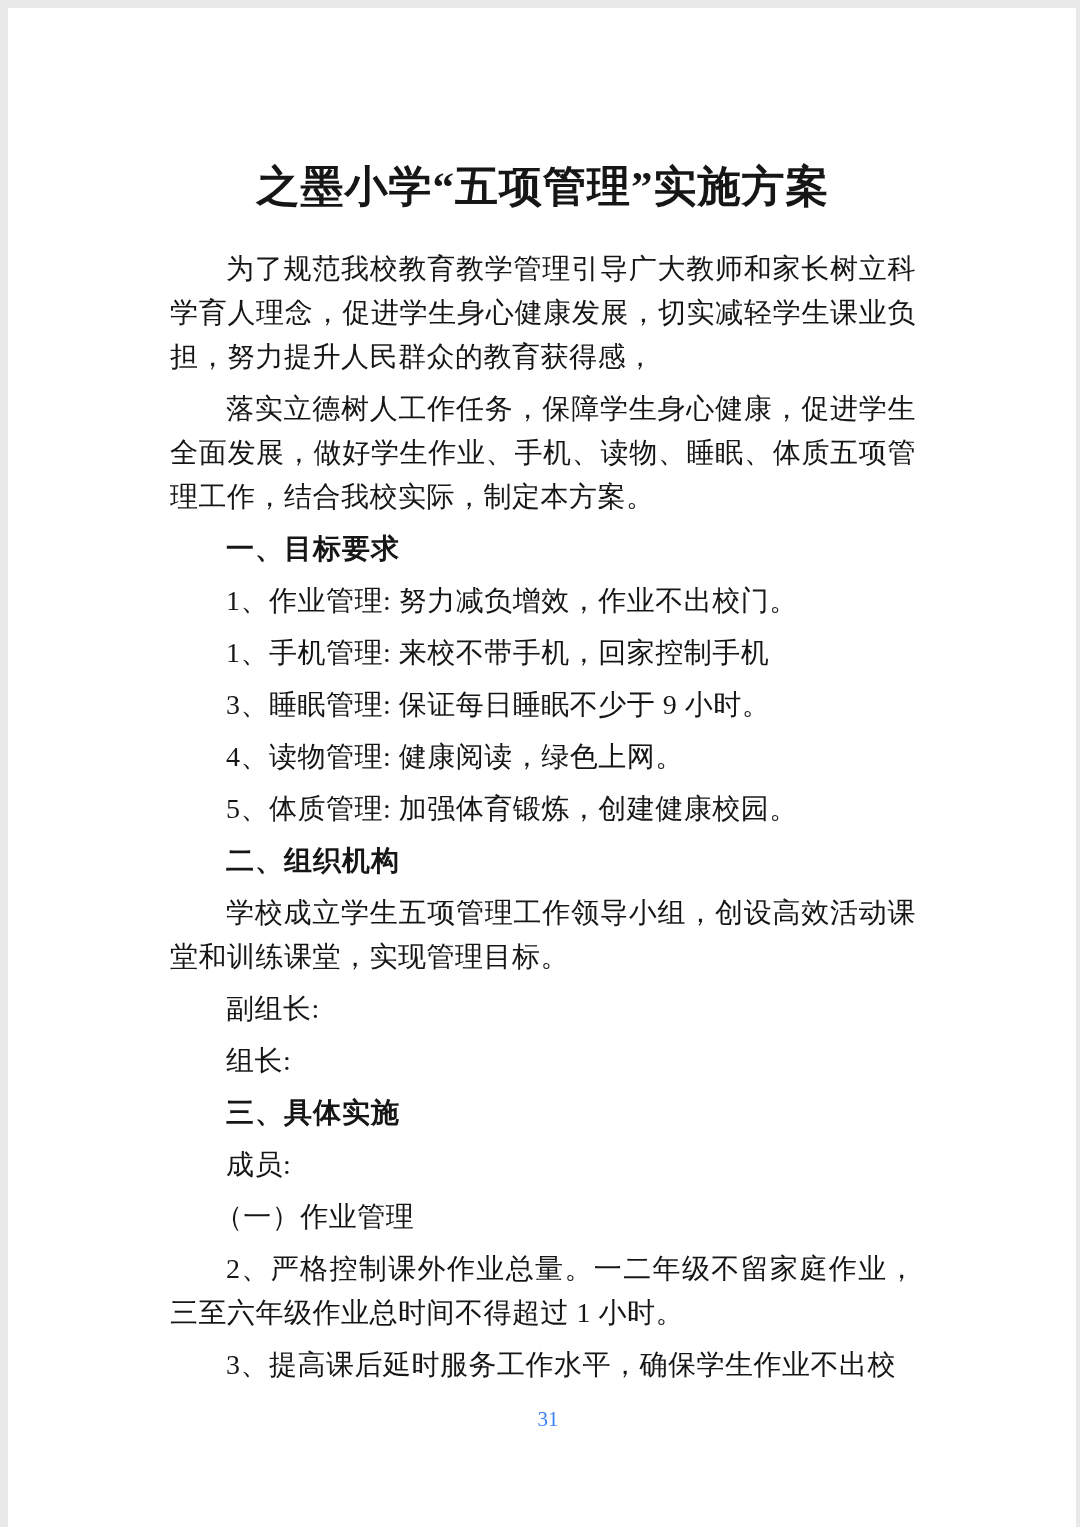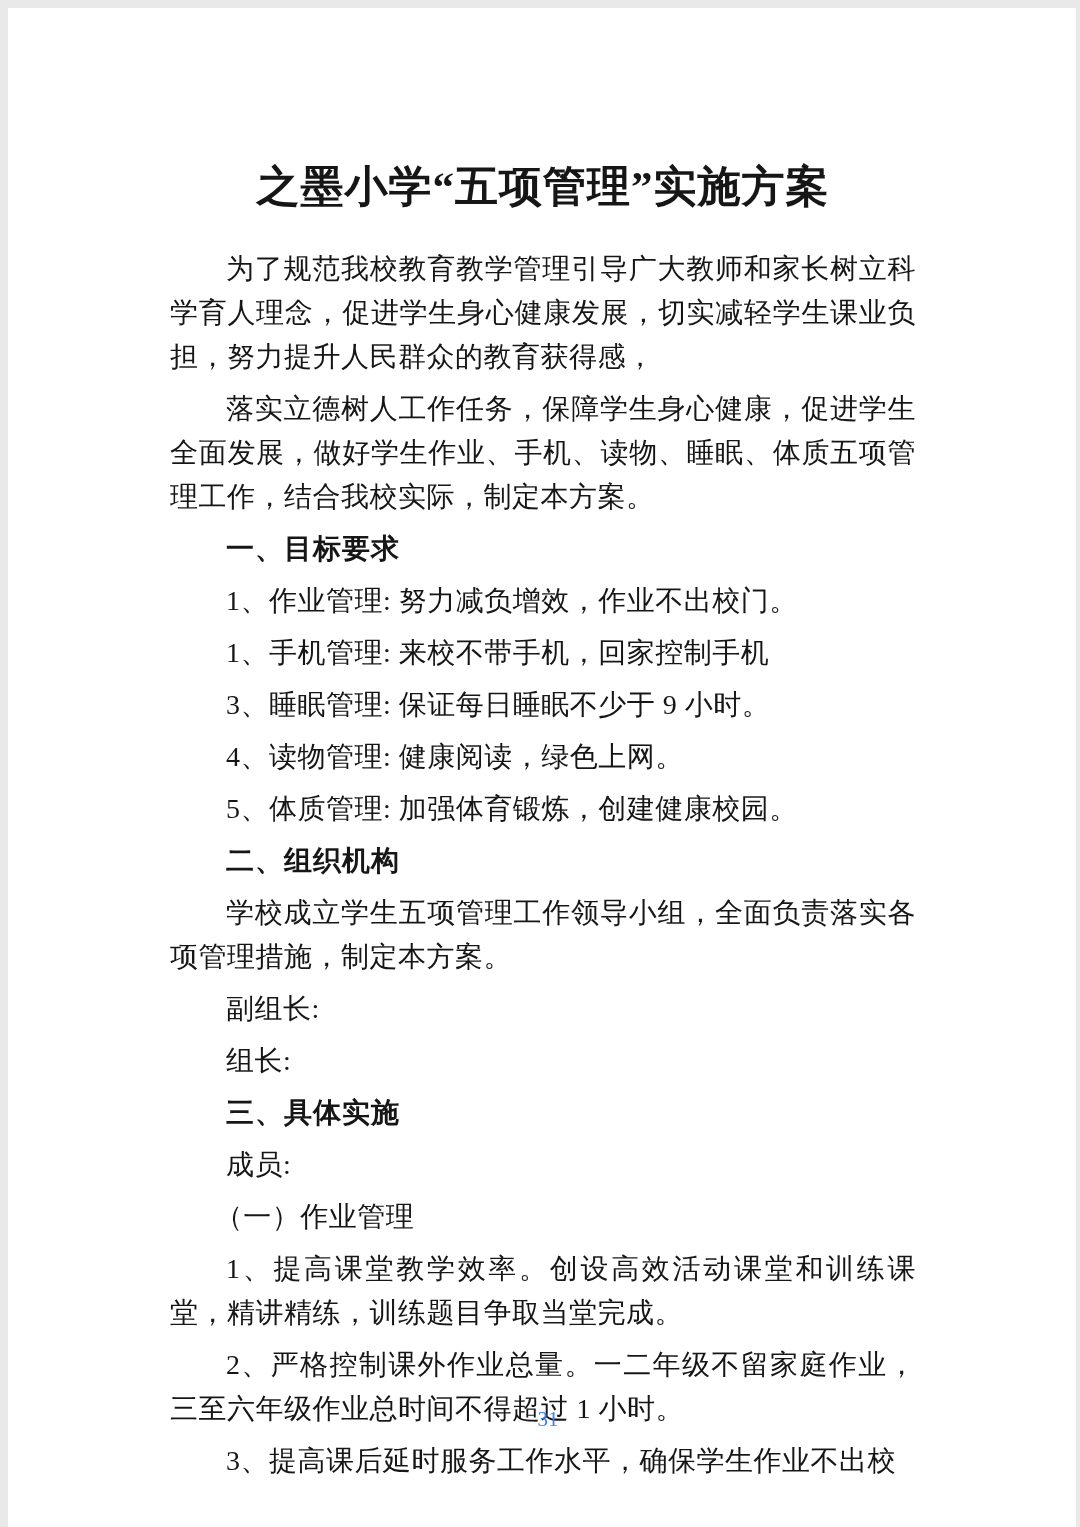--- a/index.html
+++ b/index.html
@@ -68,25 +68,24 @@
     <div class="doc-body" id="doc-body">
         <div class="block paragraph">为了规范我校教育教学管理引导广大教师和家长树立科学育人理念，促进学生身心健康发展，切实减轻学生课业负担，努力提升人民群众的教育获得感，</div>
         <div class="block paragraph">落实立德树人工作任务，保障学生身心健康，促进学生全面发展，做好学生作业、手机、读物、睡眠、体质五项管理工作，结合我校实际，制定本方案。</div>
         <div class="block heading">一、目标要求</div>
         <div class="block paragraph">1、作业管理: 努力减负增效，作业不出校门。</div>
         <div class="block paragraph">1、手机管理: 来校不带手机，回家控制手机</div>
         <div class="block paragraph">3、睡眠管理: 保证每日睡眠不少于 9 小时。</div>
         <div class="block paragraph">4、读物管理: 健康阅读，绿色上网。</div>
         <div class="block paragraph">5、体质管理: 加强体育锻炼，创建健康校园。</div>
         <div class="block heading">二、组织机构</div>
-        <div class="block paragraph">学校成立学生五项管理工作领导小组，全面负责落实各项管理措施，制定本方案。</div>
+        <div class="block paragraph">学校成立学生五项管理工作领导小组，创设高效活动课堂和训练课堂，实现管理目标。</div>
         <div class="block paragraph">副组长:</div>
         <div class="block paragraph">组长:</div>
         <div class="block heading">三、具体实施</div>
         <div class="block paragraph">成员:</div>
         <div class="block subheading">（一）作业管理</div>
-        <div class="block paragraph">1、提高课堂教学效率。创设高效活动课堂和训练课堂，精讲精练，训练题目争取当堂完成。</div>
         <div class="block paragraph">2、严格控制课外作业总量。一二年级不留家庭作业，三至六年级作业总时间不得超过 1 小时。</div>
         <div class="block paragraph">3、提高课后延时服务工作水平，确保学生作业不出校</div>
       </div>
   </div>
   <div class="page-number">31</div>
 </div>
 
 </body></html>

